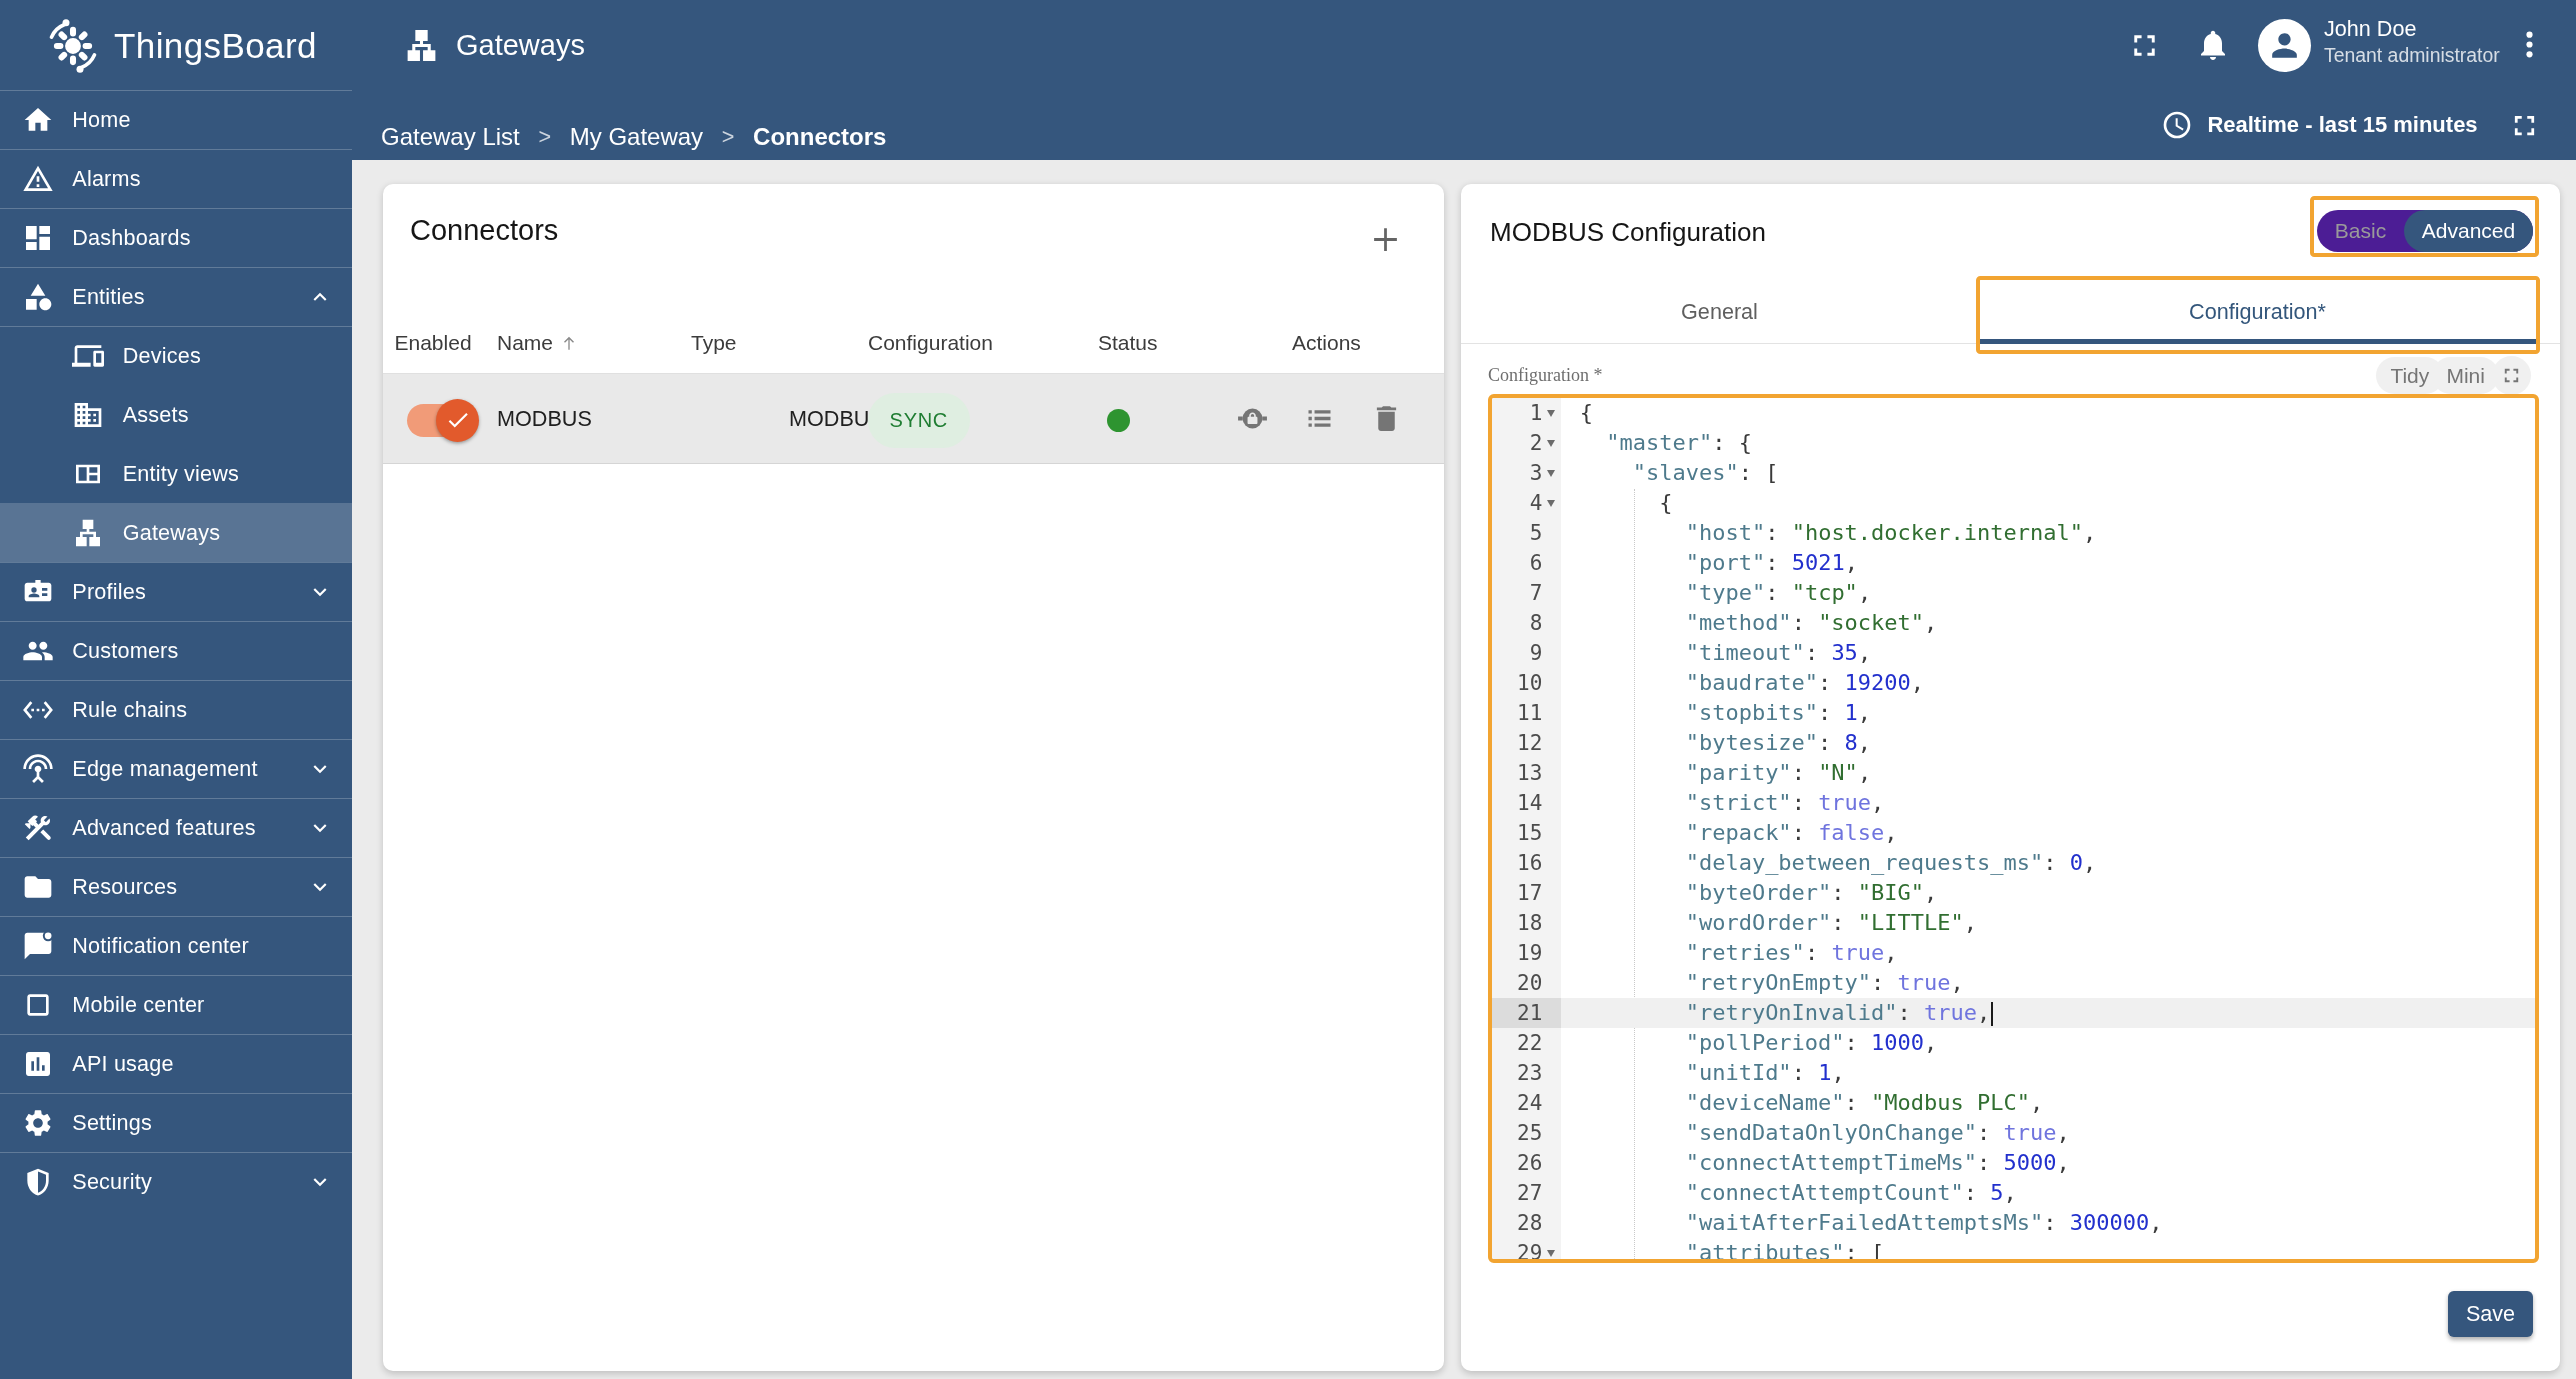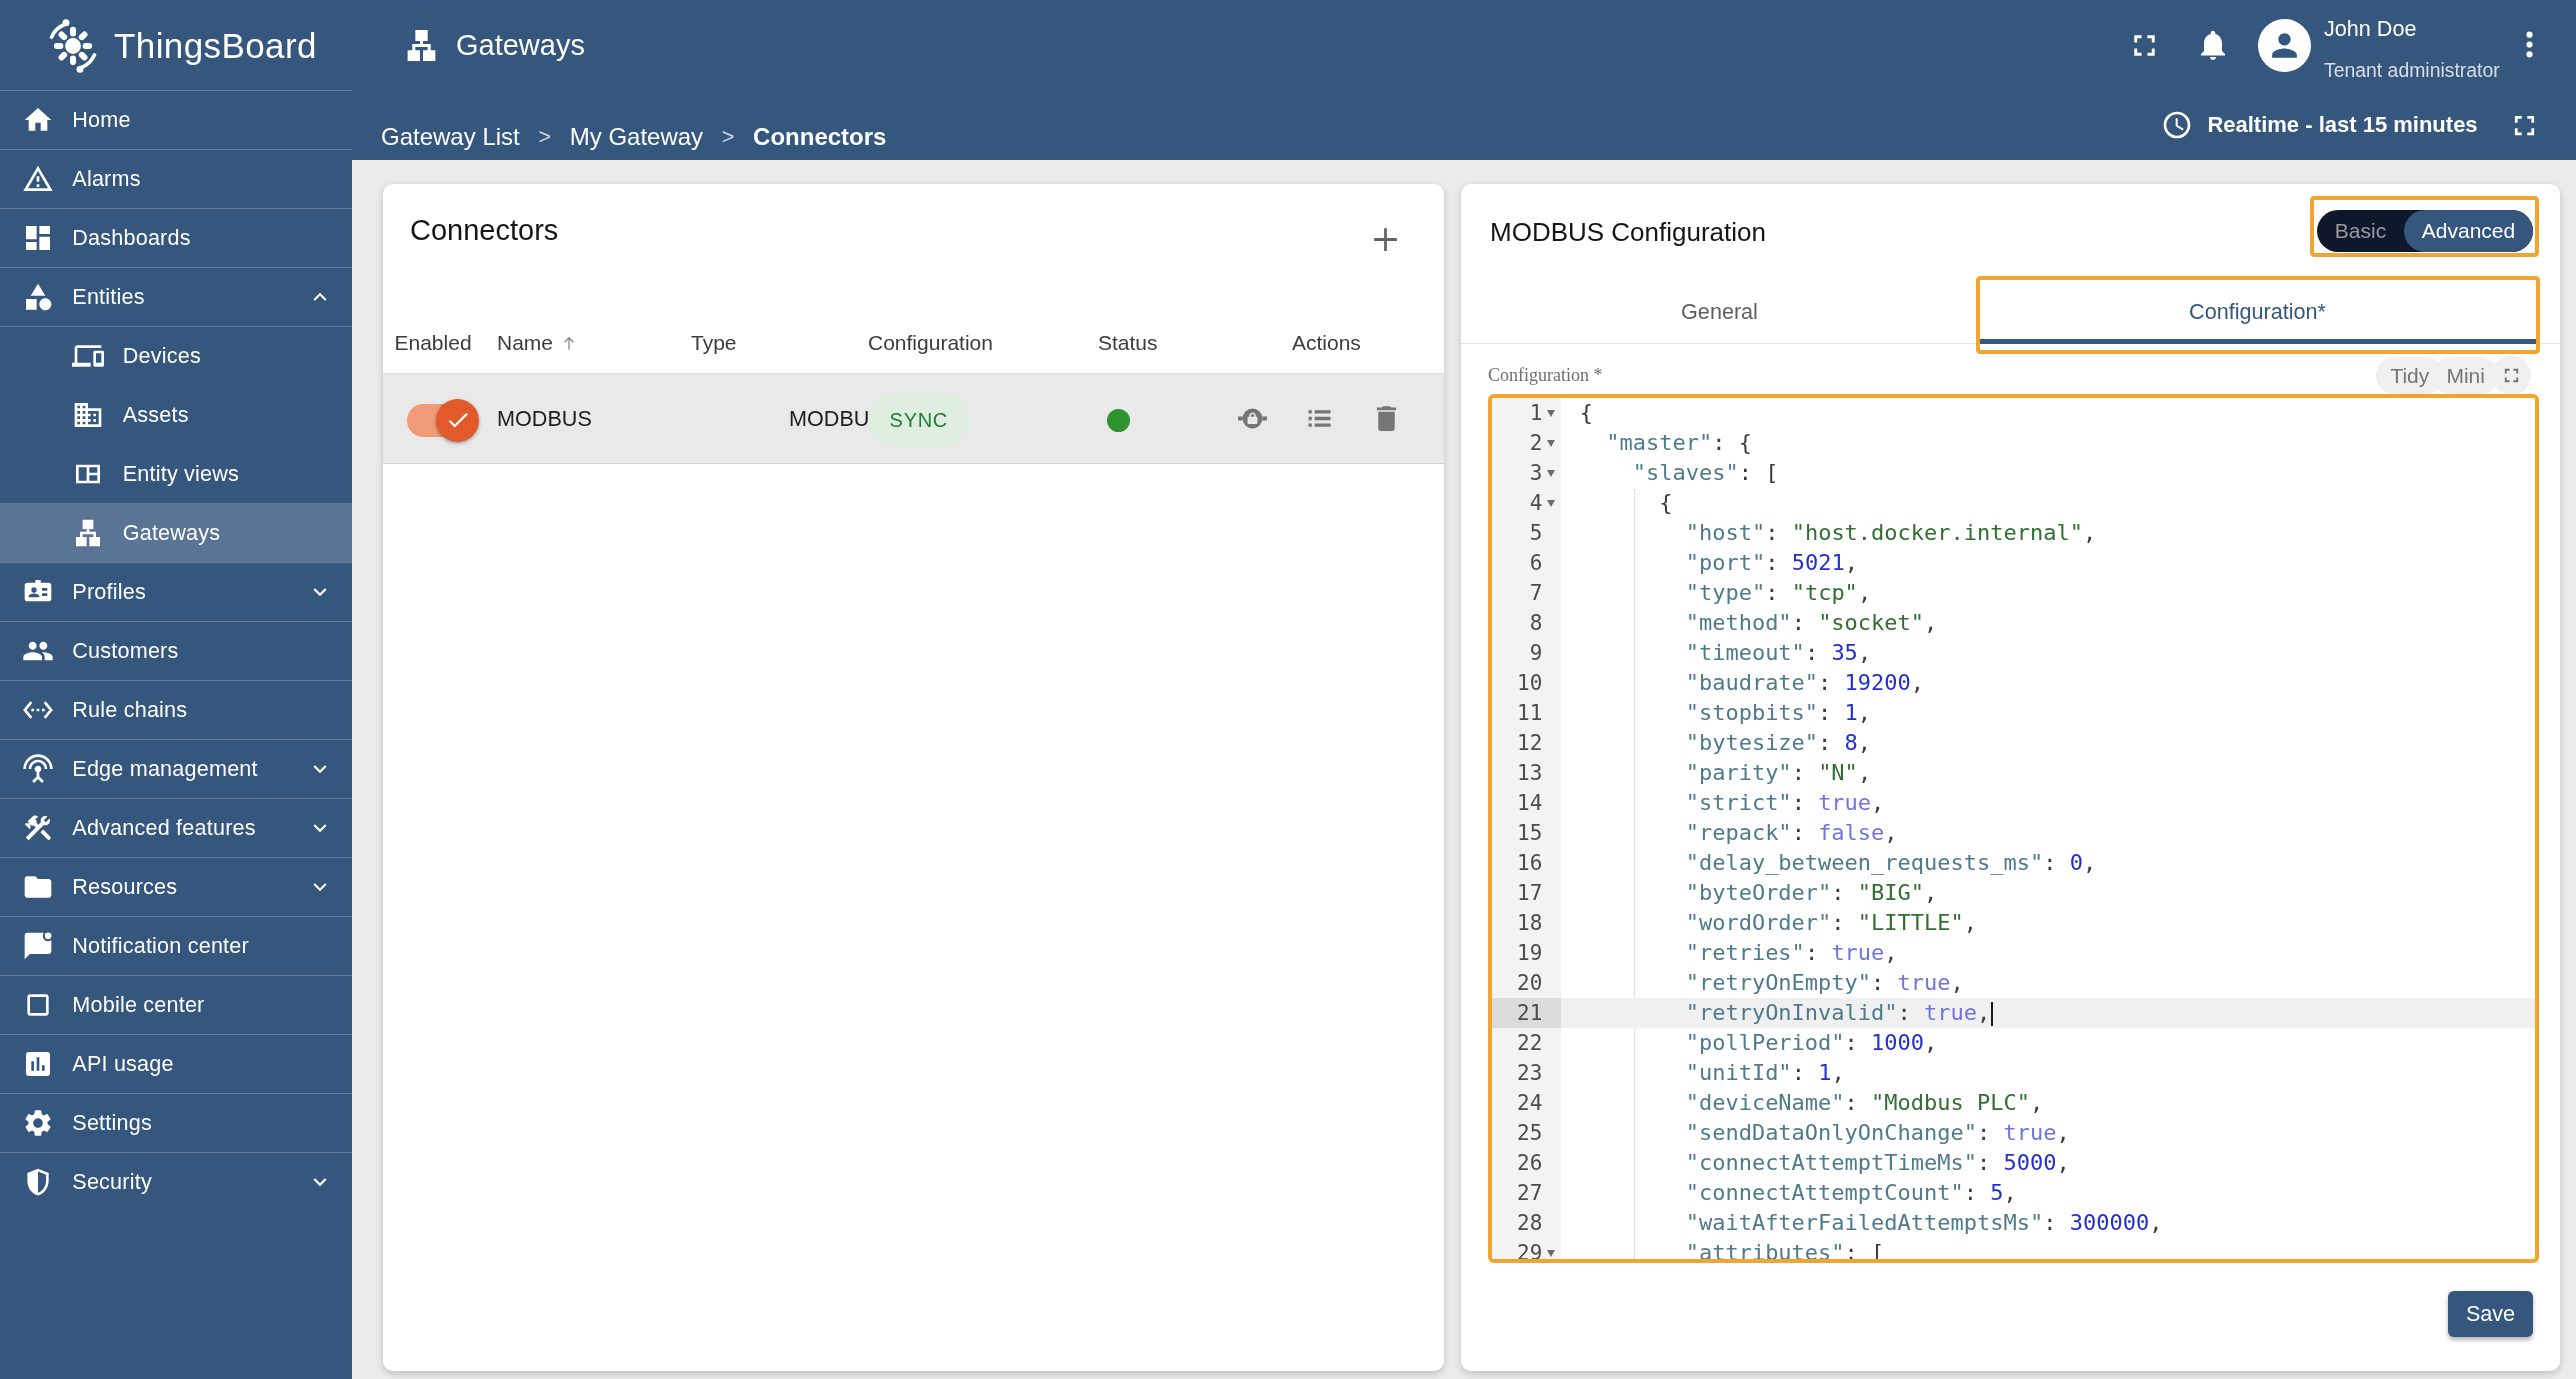--- a/index.html
+++ b/index.html
@@ -22,21 +22,21 @@
   #logo .logo-glyph{width:56px;height:56px;color:#fff;}
   #logo .brand-name{font-size:35px;font-weight:400;letter-spacing:0.4px;}
   #section-title{position:absolute;left:403px;top:0;height:90px;display:flex;align-items:center;gap:16px;}
   #section-title .st-icon{width:37px;height:37px;color:#fff;}
   #section-title .st-text{font-size:29px;font-weight:400;}
   .tb-iconbtn{position:absolute;color:#fff;cursor:pointer;background:none;border:none;}
   #avatar{position:absolute;left:2258px;top:18.7px;width:53px;height:53px;border-radius:50%;background:#fff;display:flex;align-items:center;justify-content:center;}
   #avatar svg{width:37px;height:37px;color:var(--primary);}
   #user-block{position:absolute;left:2324px;top:16px;line-height:1.25;}
   #user-block .u-name{font-size:21.6px;color:#fff;}
-  #user-block .u-role{font-size:19.4px;color:rgba(255,255,255,.8);margin-top:15px;}
+  #user-block .u-role{font-size:19.4px;color:rgba(255,255,255,.8);margin-top:0;}
 
   
   #subbar{position:absolute;left:352px;top:90px;width:2224px;height:70px;background:var(--primary);color:#fff;display:flex;align-items:center;padding:0 35px 0 29px;}
   #breadcrumb{display:flex;align-items:center;gap:18.7px;font-size:24px;margin-top:23px;}
   #breadcrumb .crumb{color:#fff;}
   #breadcrumb .crumb.current{font-weight:700;}
   #breadcrumb .crumb-sep{color:rgba(255,255,255,.75);font-size:21.6px;}
   #timewindow{margin-left:auto;display:flex;align-items:center;gap:14.4px;}
   #timewindow .tw-label{font-size:22px;font-weight:bold;}
   #timewindow svg{color:#fff;}
@@ -76,21 +76,21 @@
   .tgl{position:absolute;left:24px;top:26px;width:72px;height:40px;cursor:pointer;}
   .tgl-track{position:absolute;left:0;top:3.6px;width:69px;height:33px;border-radius:16.5px;background:#f19b78;}
   .tgl-thumb{position:absolute;left:29px;top:-1.4px;width:43px;height:43px;border-radius:50%;background:#e25a2c;box-shadow:0 1.4px 3.6px rgba(0,0,0,.35);display:flex;align-items:center;justify-content:center;}
   .tgl-thumb svg{width:26px;height:26px;color:#fff;}
 
   
   #panel-title{position:absolute;left:29px;top:33px;font-size:26px;font-weight:500;color:#161616;}
   .annotation{position:absolute;border:4.3px solid var(--annotation);border-radius:4.3px;pointer-events:none;z-index:9;}
   #anno-toggle{left:849px;top:12.2px;width:229px;height:61px;}
   #anno-tab{left:515px;top:92px;width:564px;height:78px;}
-  #mode-toggle{position:absolute;left:856px;top:26px;width:216px;height:42px;background:#0f172a;border-radius:21px;display:flex;align-items:center;}
+  #mode-toggle{position:absolute;left:856px;top:26px;width:216px;height:42px;background:#4c1d95;border-radius:21px;display:flex;align-items:center;}
   #mode-basic{width:87px;text-align:center;font-size:21px;color:#9a9a9a;cursor:pointer;}
   #mode-advanced{width:129px;height:42px;border-radius:21px;background:var(--primary);color:#fff;font-size:21px;font-weight:500;display:flex;align-items:center;justify-content:center;cursor:pointer;}
   .tab{position:absolute;top:96px;height:63px;line-height:63px;text-align:center;font-size:21.6px;cursor:pointer;}
   #tab-general{left:0;width:517px;color:#5f5f5f;}
   #tab-config{left:517px;width:559px;color:#33567b;font-weight:500;}
   #tab-underline{position:absolute;left:517px;top:155px;width:559px;height:5px;background:var(--primary);}
   #tabs-divider{position:absolute;left:0;top:159px;width:100%;height:0.7px;background:#e3e3e3;}
   #field-label{position:absolute;left:27px;top:181px;font-size:18px;color:#6e6e6e;font-family:Liberation Serif, serif;}
   .chipbtn{position:absolute;top:173px;height:37px;padding:0 14.4px;border:none;border-radius:18.7px;background:#f0f0f0;color:#757575;font-size:21px;font-family:inherit;cursor:pointer;}
   #btn-tidy{left:915px;}

